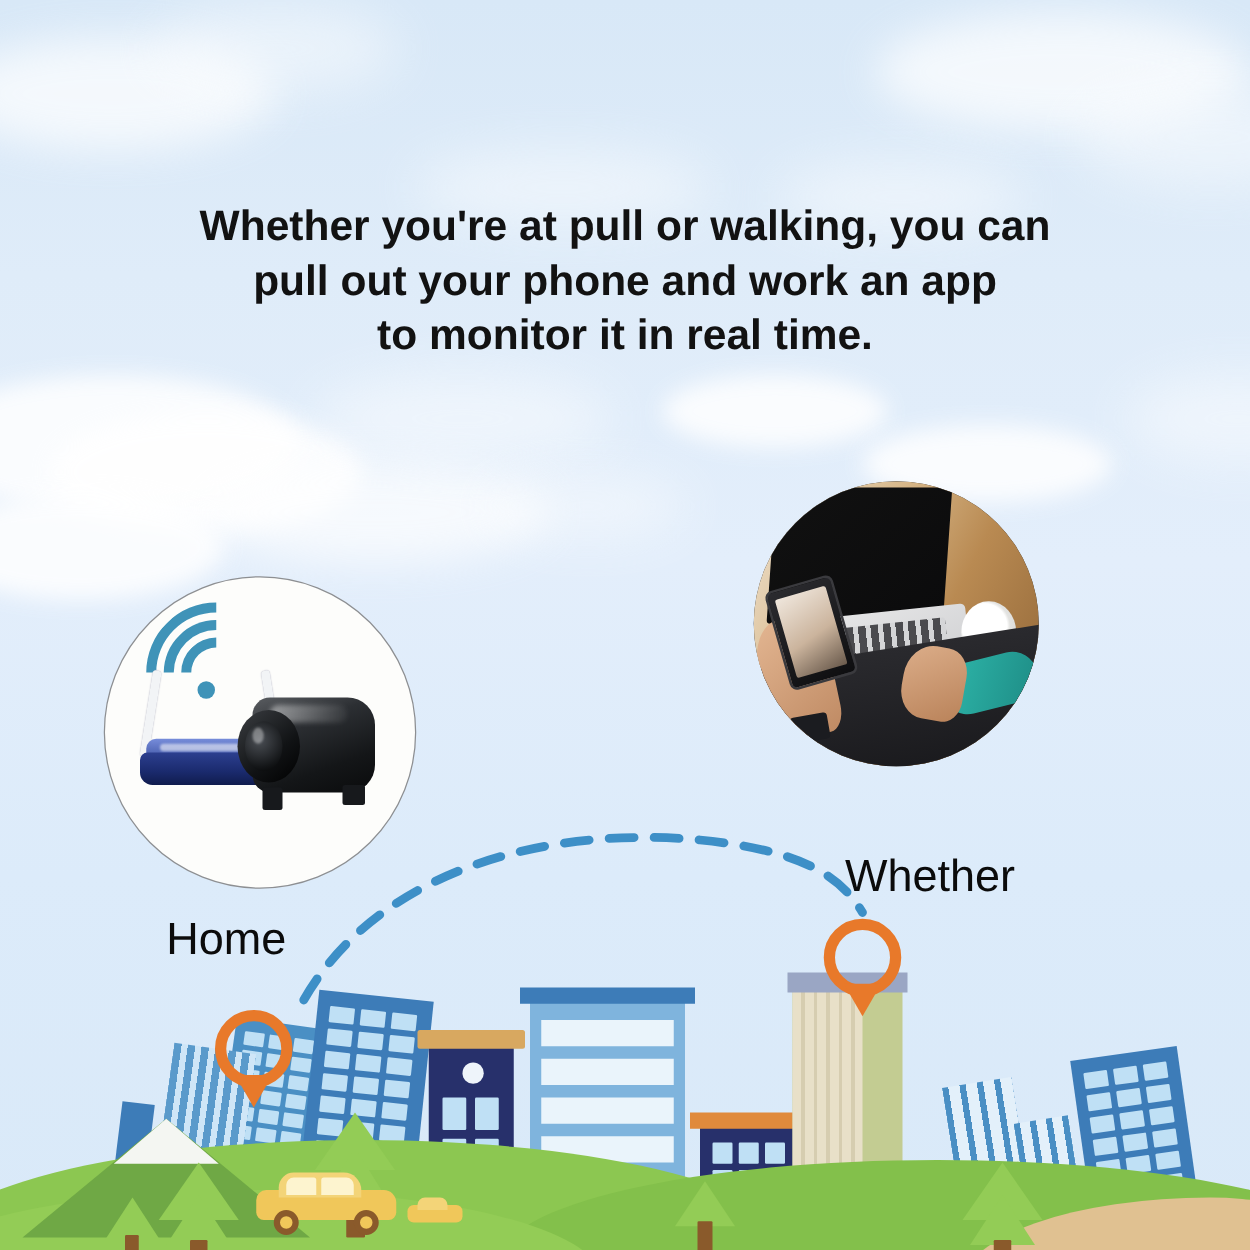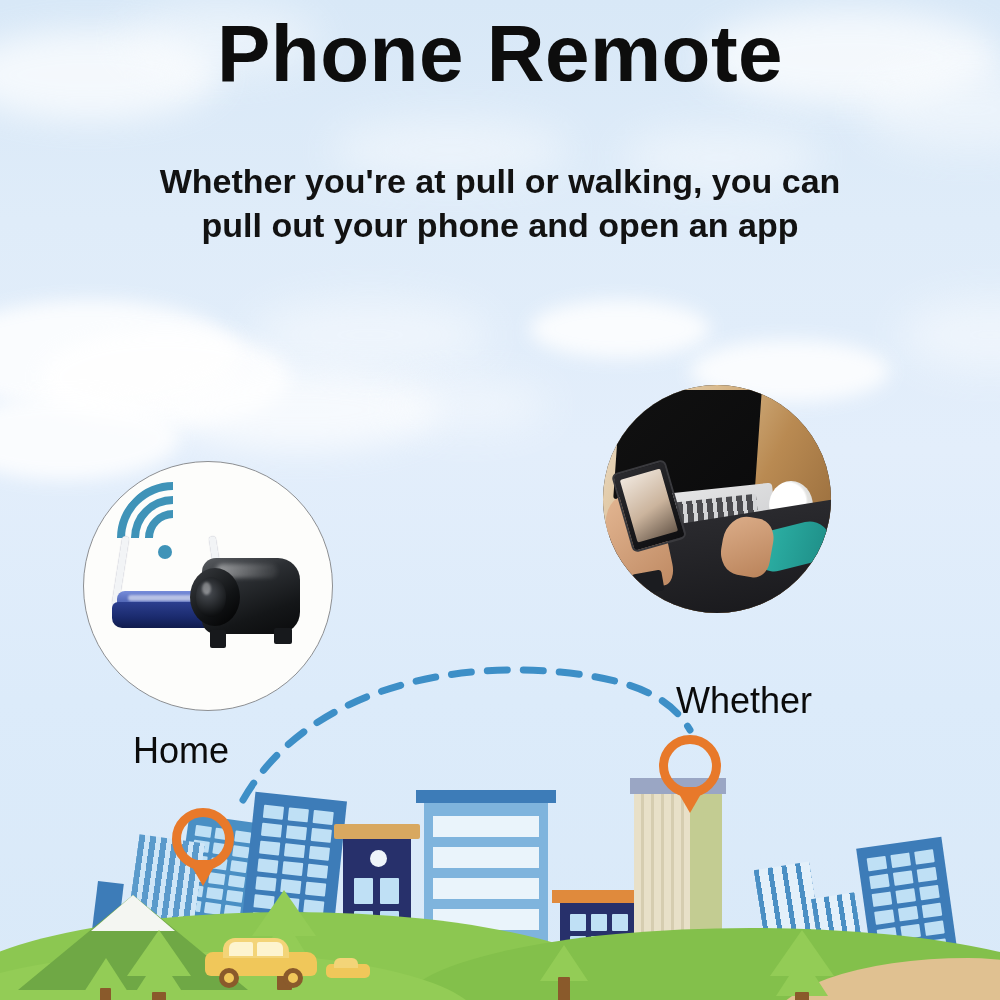--- a/index.html
+++ b/index.html
@@ -165,25 +165,25 @@
   <div class="cloud soft" style="left:160px;top:370px;width:280px;height:80px;"></div>
   <div class="cloud" style="left:-50px;top:395px;width:230px;height:85px;"></div>
   <div class="cloud faint" style="left:250px;top:300px;width:240px;height:70px;"></div>
   <div class="cloud" style="left:530px;top:300px;width:180px;height:58px;"></div>
   <div class="cloud" style="left:690px;top:340px;width:200px;height:62px;"></div>
   <div class="cloud faint" style="left:390px;top:380px;width:160px;height:50px;"></div>
   <div class="cloud faint" style="left:900px;top:300px;width:180px;height:70px;"></div>
   <div class="cloud faint" style="left:330px;top:120px;width:240px;height:60px;"></div>
   <div class="cloud faint" style="left:620px;top:130px;width:200px;height:55px;"></div>
 
-  <div class="title">Phone Remote</div>
 
   <div class="subtitle">
     <div>Whether you're at pull or walking, you can</div>
-    <div>pull out your phone and open an app</div>
+    <div>pull out your phone and work an app</div>
+    <div>to monitor it in real time.</div>
   </div>
 
   <div id="device-circle" class="circle">
 
     <div class="wifi-arc" style="left:33px;top:20px;width:96px;height:96px;"></div>
     <div class="wifi-arc" style="left:47px;top:34px;width:68px;height:68px;"></div>
     <div class="wifi-arc" style="left:61px;top:48px;width:40px;height:40px;"></div>
     <div class="wifi-dot" style="left:74px;top:83px;"></div>
 
     <div class="ant" style="left:33px;top:74px;width:7px;height:70px;transform:rotate(9deg);"></div>

